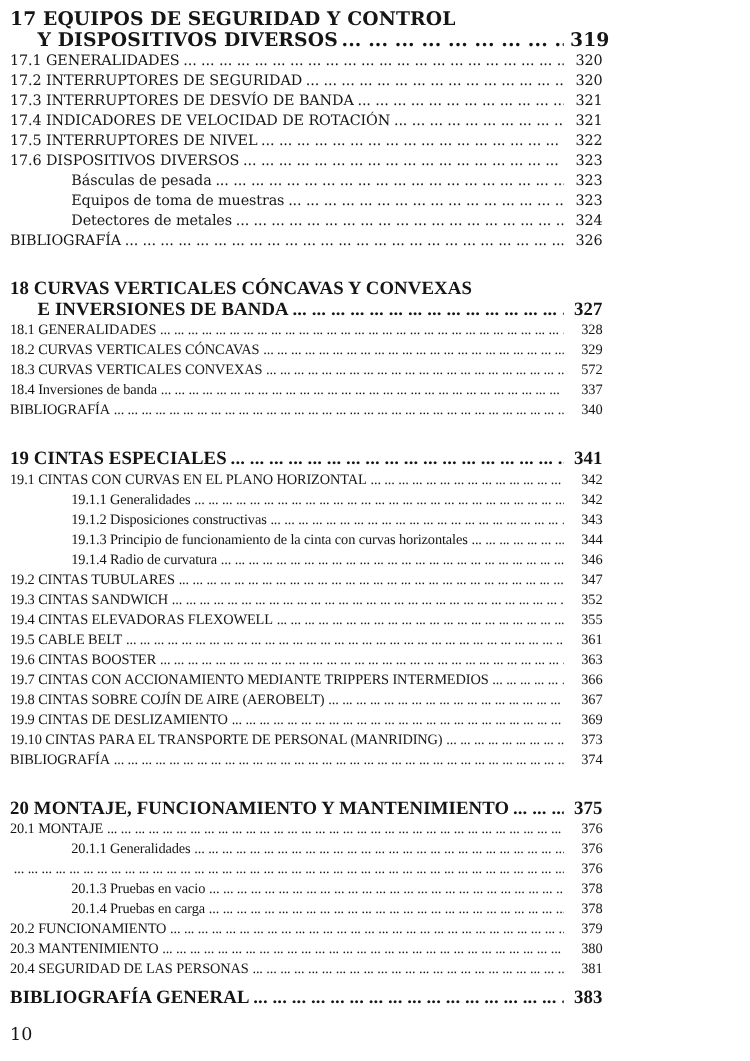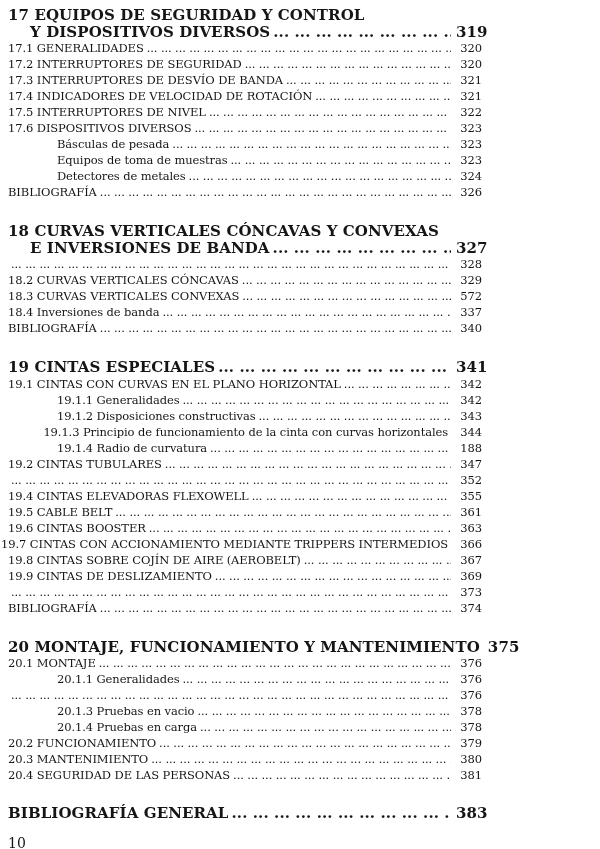--- a/index.html
+++ b/index.html
@@ -49,22 +49,22 @@
   }
   .entry-row.sub .label { padding-left: 49px; }
   .heading-row {
     font-weight: bold;
     font-size: 15px;
     line-height: 16.5px;
     letter-spacing: 0.1px;
   }
   .heading-continuation .label { padding-left: 22px; }
   .chapter-block { margin-top: 0; }
-  .chapter-block + .chapter-block { margin-top: 23px; }
-  .chapter-block.tight { margin-top: 22px; }
+  .chapter-block + .chapter-block { margin-top: 23px; font-family: Liberation Serif, serif; }
+  .chapter-block.tight { margin-top: 7px; }
   .footer {
     margin-top: 13px;
     font-size: 14px;
     line-height: 16px;
     font-weight: normal;
   }
 </style>
 </head>
 <body>
 
@@ -133,20 +133,21 @@
       <div class="chapter-block">
         <div class="row heading-row">
           <span class="label">18 CURVAS VERTICALES CÓNCAVAS Y CONVEXAS</span>
         </div>
         <div class="row heading-row heading-continuation">
           <span class="label">E INVERSIONES DE BANDA</span>
           <span class="leader">... ... ... ... ... ... ... ... ... ... ... ... ... ... ... ... ... ... ... ... ... ... ... ... ... ... ... ... ... ... ... ... ... ... ... ... ... ... ... ... ... ... ... ... ... ... ... ... ... ... ... ... ... ... ... ... ... ... ... ... </span>
           <span class="pageno">327</span>
         </div>
         <div class="row entry-row">
+          <span class="label">18.1 GENERALIDADES</span>
           <span class="leader">... ... ... ... ... ... ... ... ... ... ... ... ... ... ... ... ... ... ... ... ... ... ... ... ... ... ... ... ... ... ... ... ... ... ... ... ... ... ... ... ... ... ... ... ... ... ... ... ... ... ... ... ... ... ... ... ... ... ... ... </span>
           <span class="pageno">328</span>
         </div>
         <div class="row entry-row">
           <span class="label">18.2 CURVAS VERTICALES CÓNCAVAS</span>
           <span class="leader">... ... ... ... ... ... ... ... ... ... ... ... ... ... ... ... ... ... ... ... ... ... ... ... ... ... ... ... ... ... ... ... ... ... ... ... ... ... ... ... ... ... ... ... ... ... ... ... ... ... ... ... ... ... ... ... ... ... ... ... </span>
           <span class="pageno">329</span>
         </div>
         <div class="row entry-row">
           <span class="label">18.3 CURVAS VERTICALES CONVEXAS</span>
@@ -186,28 +187,29 @@
           <span class="pageno">343</span>
         </div>
         <div class="row entry-row sub">
           <span class="label">19.1.3 Principio de funcionamiento de la cinta con curvas horizontales</span>
           <span class="leader">... ... ... ... ... ... ... ... ... ... ... ... ... ... ... ... ... ... ... ... ... ... ... ... ... ... ... ... ... ... ... ... ... ... ... ... ... ... ... ... ... ... ... ... ... ... ... ... ... ... ... ... ... ... ... ... ... ... ... ... </span>
           <span class="pageno">344</span>
         </div>
         <div class="row entry-row sub">
           <span class="label">19.1.4 Radio de curvatura</span>
           <span class="leader">... ... ... ... ... ... ... ... ... ... ... ... ... ... ... ... ... ... ... ... ... ... ... ... ... ... ... ... ... ... ... ... ... ... ... ... ... ... ... ... ... ... ... ... ... ... ... ... ... ... ... ... ... ... ... ... ... ... ... ... </span>
-          <span class="pageno">188</span>
+          <span class="pageno">346</span>
         </div>
         <div class="row entry-row">
           <span class="label">19.2 CINTAS TUBULARES</span>
           <span class="leader">... ... ... ... ... ... ... ... ... ... ... ... ... ... ... ... ... ... ... ... ... ... ... ... ... ... ... ... ... ... ... ... ... ... ... ... ... ... ... ... ... ... ... ... ... ... ... ... ... ... ... ... ... ... ... ... ... ... ... ... </span>
           <span class="pageno">347</span>
         </div>
         <div class="row entry-row">
+          <span class="label">19.3 CINTAS SANDWICH</span>
           <span class="leader">... ... ... ... ... ... ... ... ... ... ... ... ... ... ... ... ... ... ... ... ... ... ... ... ... ... ... ... ... ... ... ... ... ... ... ... ... ... ... ... ... ... ... ... ... ... ... ... ... ... ... ... ... ... ... ... ... ... ... ... </span>
           <span class="pageno">352</span>
         </div>
         <div class="row entry-row">
           <span class="label">19.4 CINTAS ELEVADORAS FLEXOWELL</span>
           <span class="leader">... ... ... ... ... ... ... ... ... ... ... ... ... ... ... ... ... ... ... ... ... ... ... ... ... ... ... ... ... ... ... ... ... ... ... ... ... ... ... ... ... ... ... ... ... ... ... ... ... ... ... ... ... ... ... ... ... ... ... ... </span>
           <span class="pageno">355</span>
         </div>
         <div class="row entry-row">
           <span class="label">19.5 CABLE BELT</span>
@@ -228,20 +230,21 @@
           <span class="label">19.8 CINTAS SOBRE COJÍN DE AIRE (AEROBELT)</span>
           <span class="leader">... ... ... ... ... ... ... ... ... ... ... ... ... ... ... ... ... ... ... ... ... ... ... ... ... ... ... ... ... ... ... ... ... ... ... ... ... ... ... ... ... ... ... ... ... ... ... ... ... ... ... ... ... ... ... ... ... ... ... ... </span>
           <span class="pageno">367</span>
         </div>
         <div class="row entry-row">
           <span class="label">19.9 CINTAS DE DESLIZAMIENTO</span>
           <span class="leader">... ... ... ... ... ... ... ... ... ... ... ... ... ... ... ... ... ... ... ... ... ... ... ... ... ... ... ... ... ... ... ... ... ... ... ... ... ... ... ... ... ... ... ... ... ... ... ... ... ... ... ... ... ... ... ... ... ... ... ... </span>
           <span class="pageno">369</span>
         </div>
         <div class="row entry-row">
+          <span class="label">19.10 CINTAS PARA EL TRANSPORTE DE PERSONAL (MANRIDING)</span>
           <span class="leader">... ... ... ... ... ... ... ... ... ... ... ... ... ... ... ... ... ... ... ... ... ... ... ... ... ... ... ... ... ... ... ... ... ... ... ... ... ... ... ... ... ... ... ... ... ... ... ... ... ... ... ... ... ... ... ... ... ... ... ... </span>
           <span class="pageno">373</span>
         </div>
         <div class="row entry-row">
           <span class="label">BIBLIOGRAFÍA</span>
           <span class="leader">... ... ... ... ... ... ... ... ... ... ... ... ... ... ... ... ... ... ... ... ... ... ... ... ... ... ... ... ... ... ... ... ... ... ... ... ... ... ... ... ... ... ... ... ... ... ... ... ... ... ... ... ... ... ... ... ... ... ... ... </span>
           <span class="pageno">374</span>
         </div>
       </div>
       <div class="chapter-block">

